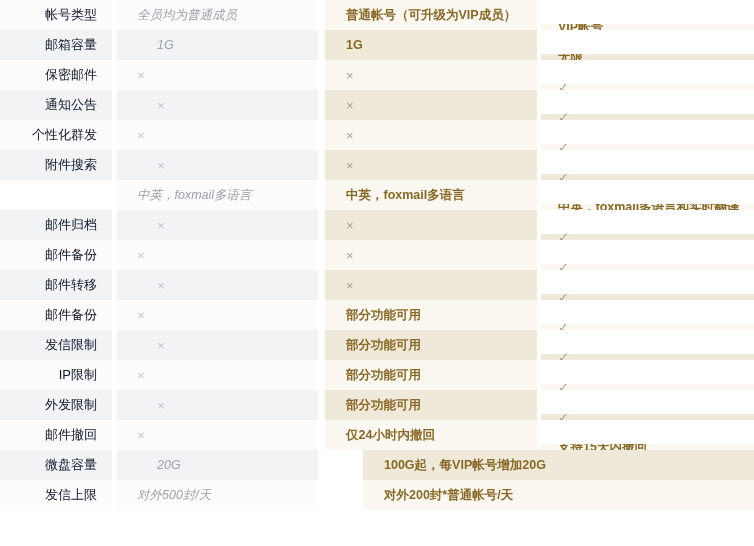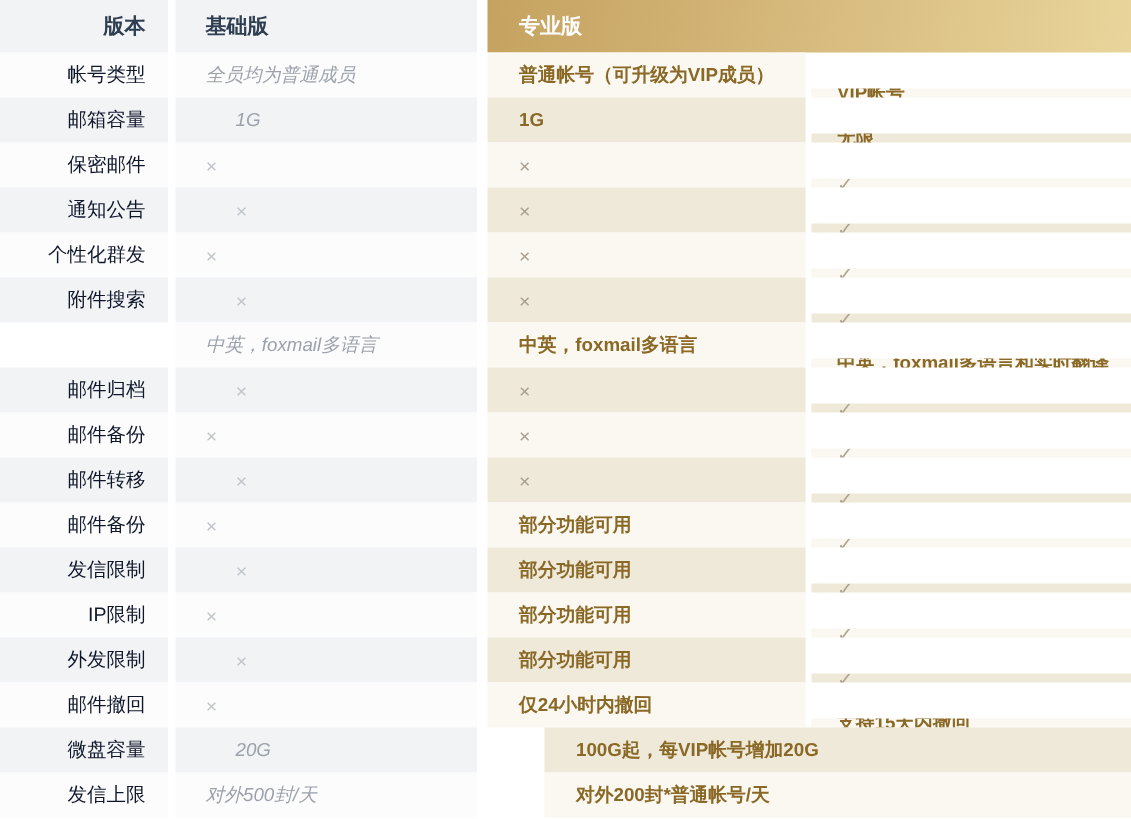--- a/index.html
+++ b/index.html
@@ -45,25 +45,20 @@
     grid-column:5 / 8;
     background:linear-gradient(100deg, #c5a25f 0%, #d7ba7e 50%, #e9d59b 100%);
     color:#ffffff; font-weight:700; font-size:14px;
     padding-left:21px;
   }
 </style>
 </head>
 <body>
 
 <div class="table">
-  <div class="row header-row">
-    <div class="cell c1">版本</div>
-    <div class="cell c2">基础版</div>
-    <div class="cell header-gold">专业版</div>
-  </div>
   <div id="rows">
       <div class="row light">
         <div class="cell c1 label">帐号类型</div>
         <div class="cell c2 basic">全员均为普通成员</div>
         <div class="cell c3a pro">普通帐号（可升级为VIP成员）</div>
         <div class="cell c3b pro">VIP帐号</div>
       </div>
       <div class="row tint">
         <div class="cell c1 label">邮箱容量</div>
         <div class="cell c2 basic">1G</div>

